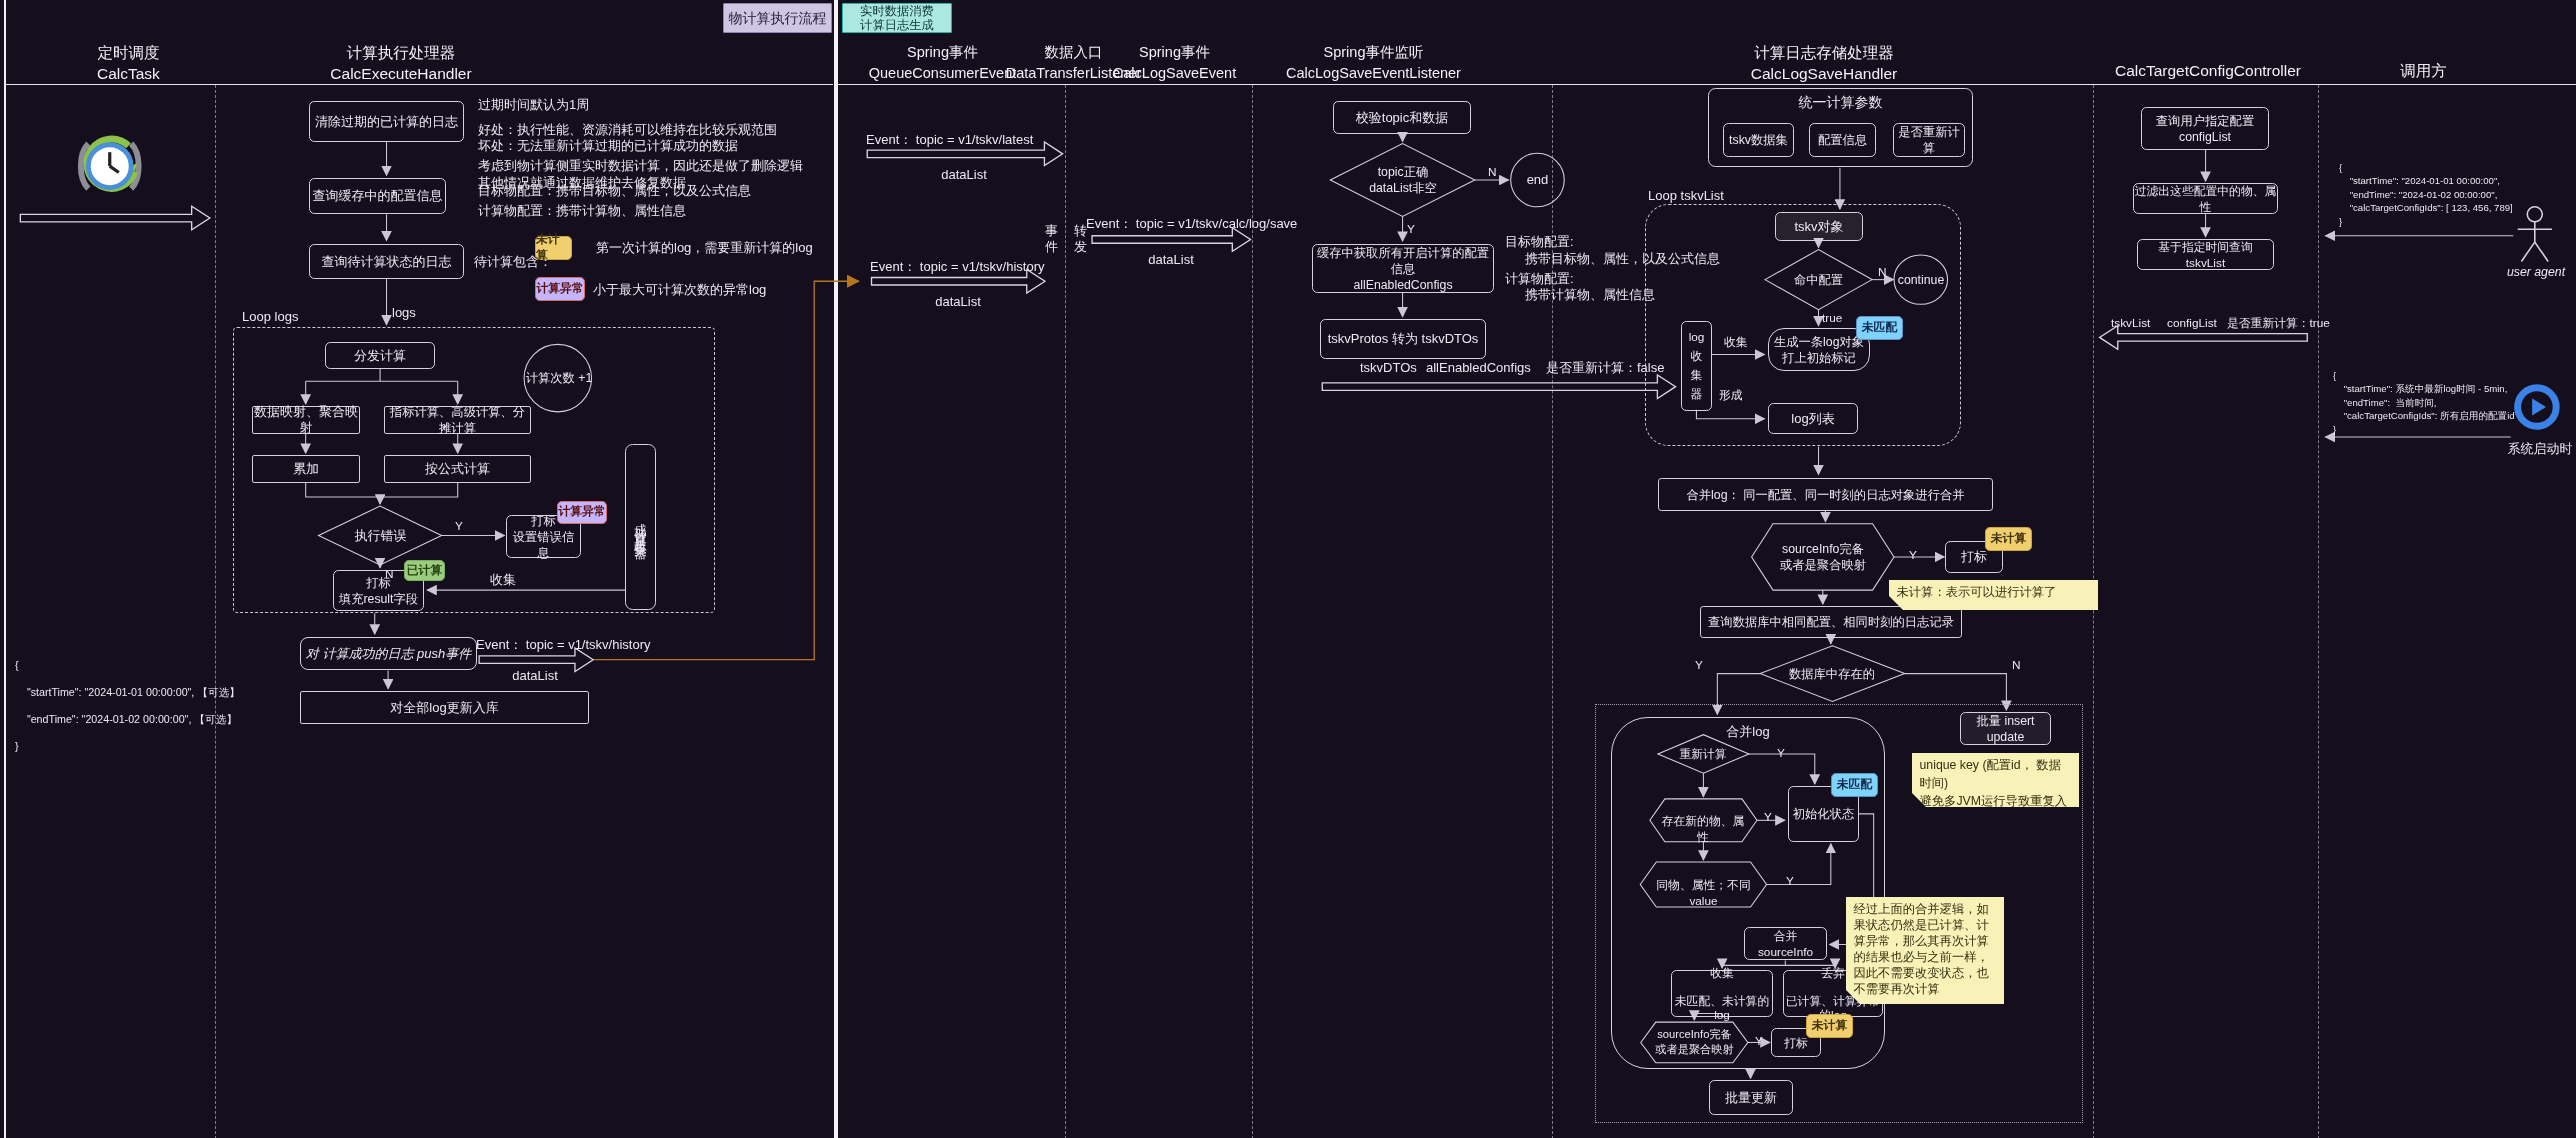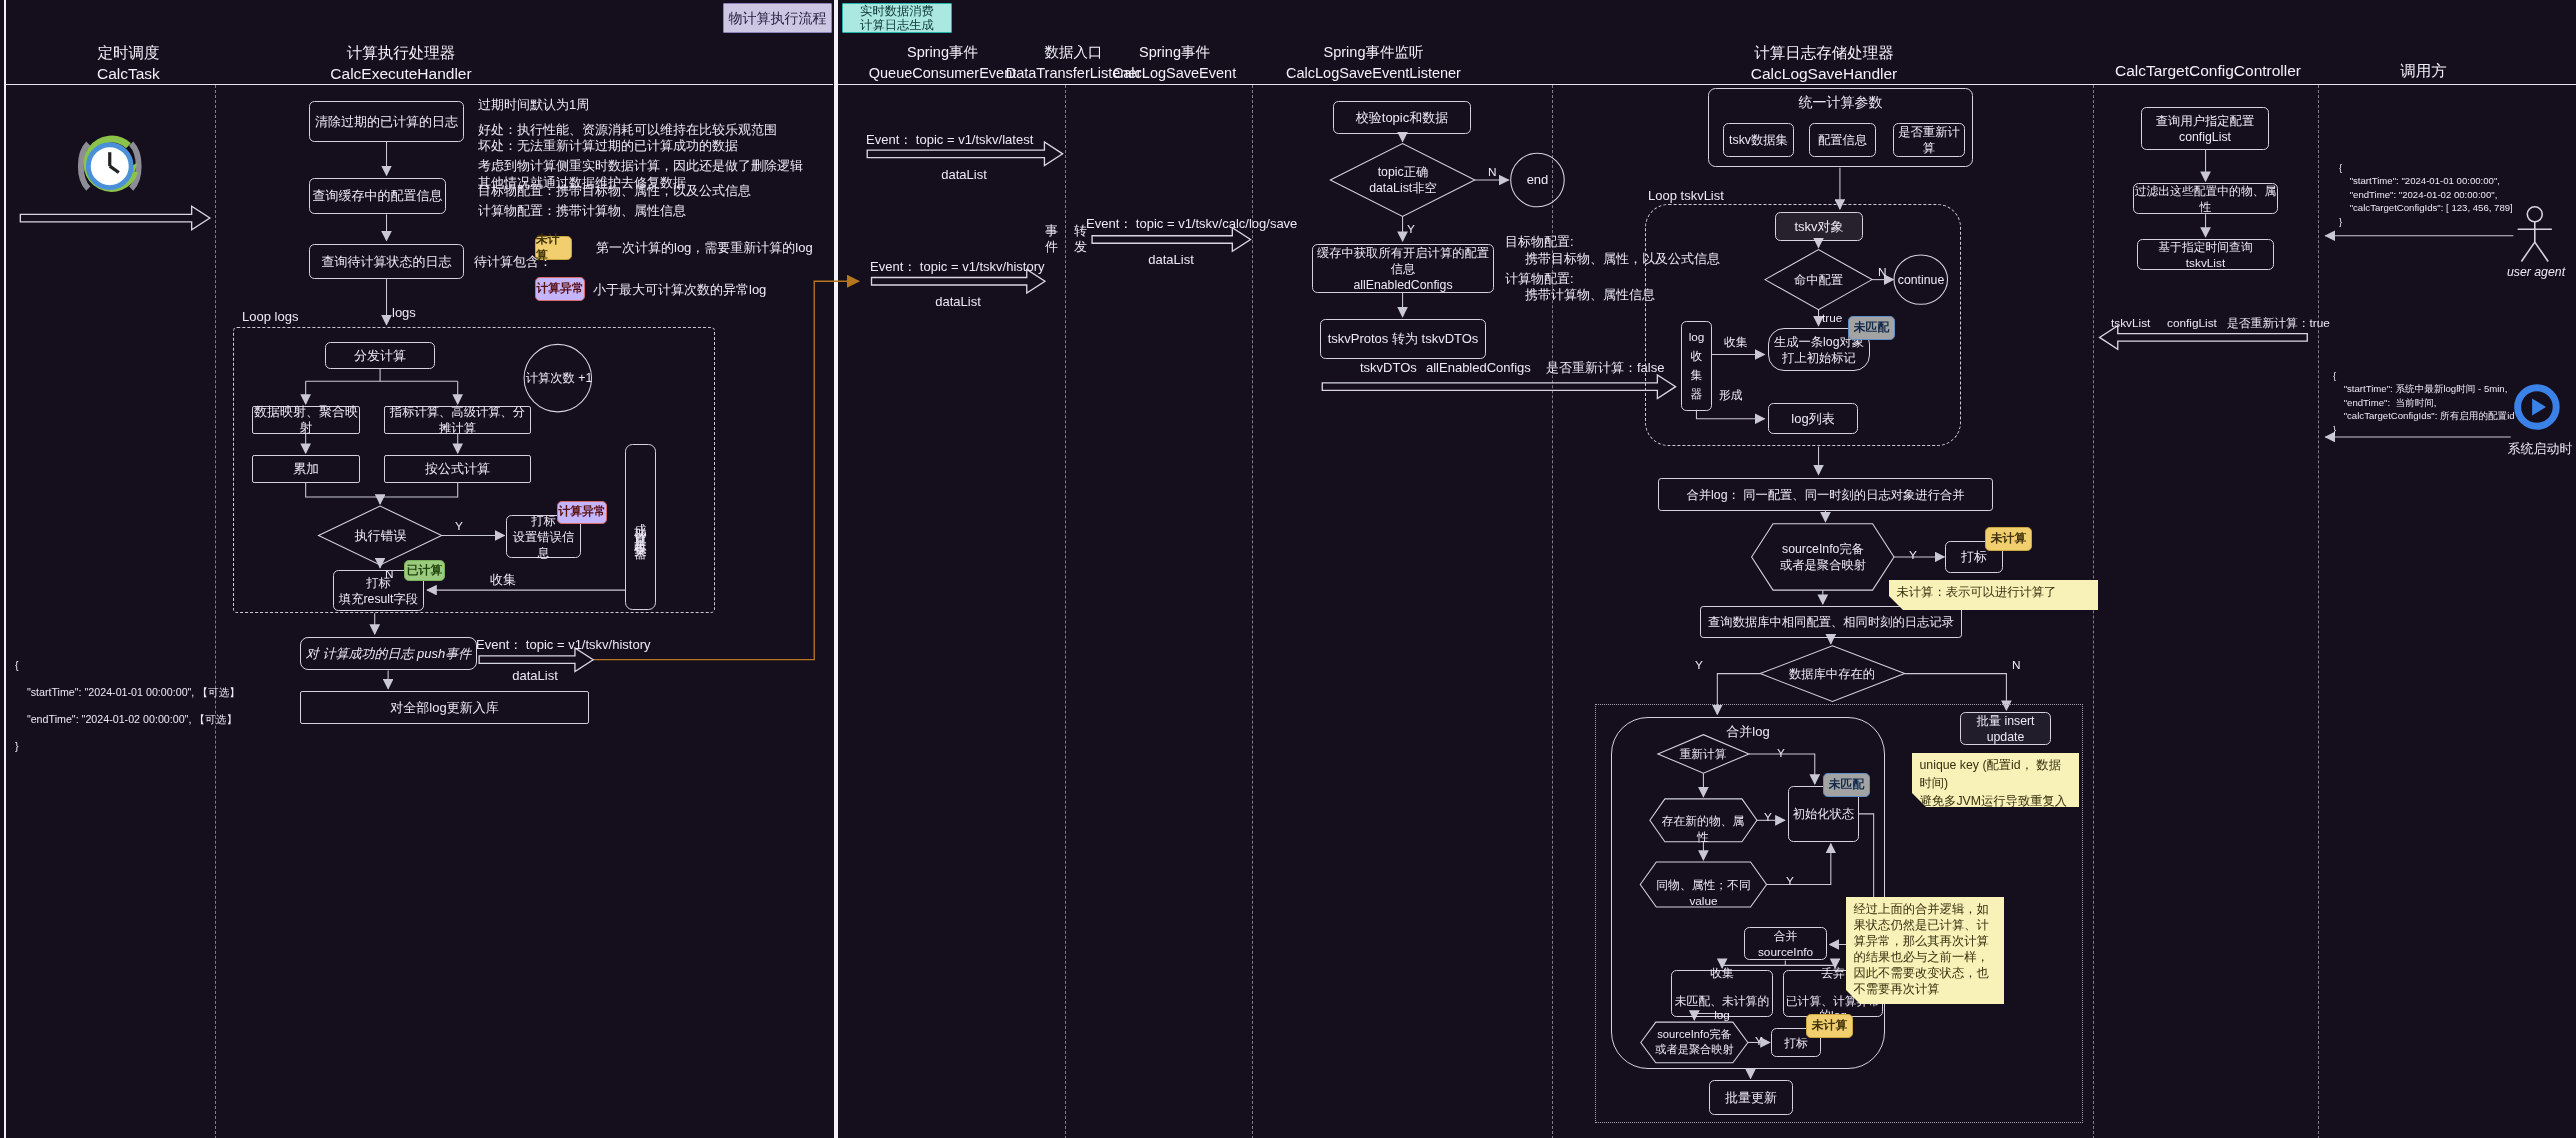--- a/index.html
+++ b/index.html
@@ -8,21 +8,21 @@
   .lbl{position:absolute;color:#ece9f4;font-size:13px;line-height:16px;white-space:pre-line;}
   .c{text-align:center;}
   .hdr{position:absolute;color:#f2f0f8;font-size:15.5px;line-height:21.4px;text-align:center;white-space:pre-line;font-weight:500;}
   .box{position:absolute;border:1.1px solid #d5d2de;border-radius:5.4px;display:flex;align-items:center;justify-content:center;
        text-align:center;color:#ece9f4;font-size:13px;line-height:16px;white-space:pre-line;box-sizing:border-box;}
   .badge{position:absolute;border-radius:4.8px;display:flex;align-items:center;justify-content:center;
          font-size:11.8px;font-weight:700;box-sizing:border-box;z-index:6;}
   .b-yellow{background:#f2cf6e;border:1.1px solid #c9a53f;color:#42340c;}
   .b-red{background:#c4b5fd;border:1.1px solid #d96a6a;color:#5c1212;}
   .b-green{background:#9bcb7e;border:1.1px solid #7bb05a;color:#23450f;}
-  .b-blue{background:#a3a3a3;border:1.1px solid #5f8fc7;color:#122a4c;}
+  .b-blue{background:#7dd3fc;border:1.1px solid #5f8fc7;color:#122a4c;margin-left:8px;}
   .sticky{position:absolute;background:#f8f1b8;color:#35300f;font-size:12.3px;line-height:17.7px;padding:4.3px 7.5px;
           clip-path:polygon(0 0,100% 0,100% 100%,14px 100%,0 calc(100% - 14px));white-space:pre-line;box-sizing:border-box;z-index:5;}
   .dashv{position:absolute;width:0;border-left:1.1px dashed #7e7a90;top:85px;bottom:0;}
   .dashbox{position:absolute;border:1.1px dashed #cdc9da;box-sizing:border-box;}
   .dotbox{position:absolute;border:1.1px dotted #a5a1b5;box-sizing:border-box;}
   .group{position:absolute;border:1.1px solid #d5d2de;box-sizing:border-box;}
   svg{position:absolute;left:0;top:0;pointer-events:none;}
 </style>
 </head>
 <body>

